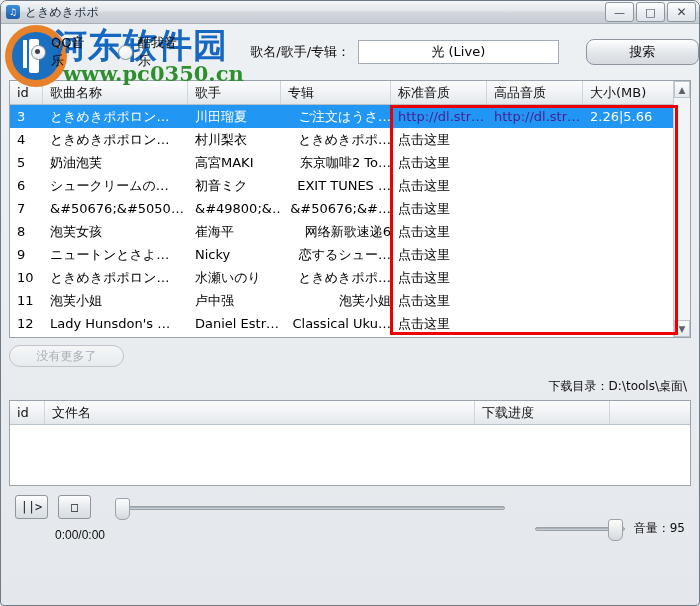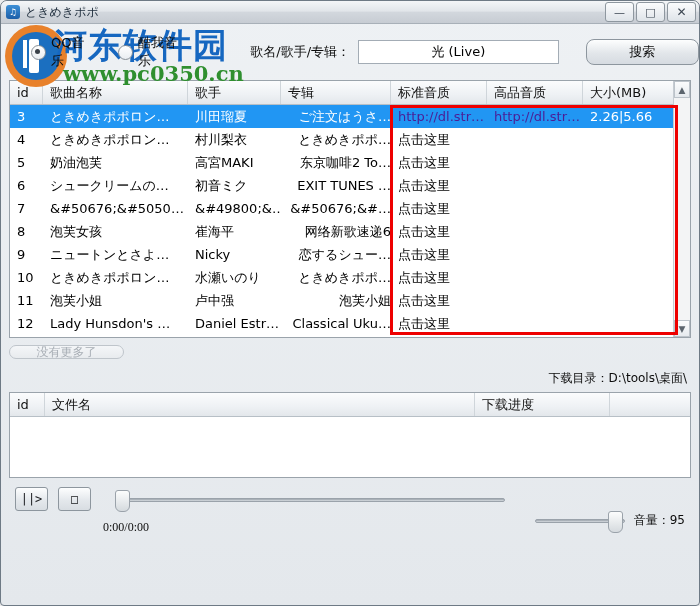--- a/index.html
+++ b/index.html
@@ -152,21 +152,21 @@
   }
   .vs-track{flex:1;background:#f3f4f5;}
   
   .redbox{
     position:absolute;border:3px solid #ee0000;pointer-events:none;
     z-index:20;box-sizing:border-box;
   }
   
   .nomore-row{margin:7px 0 0 8px;}
   .nomore-btn{
-    width:115px;height:14px;box-sizing:border-box;
+    width:115px;height:22px;box-sizing:border-box;
     border:1px solid #bfc5cb;border-radius:11px;
     background:linear-gradient(#f4f6f8,#e8ebee);
     color:#a7adb4;font-size:12px;
     display:flex;align-items:center;justify-content:center;
   }
   .dldir{
     text-align:right;margin:11px 12px 0 0;font-size:12px;color:#0c0c0c;
   }
   
   .dl-wrap{
@@ -221,22 +221,22 @@
     background:linear-gradient(#9aa2aa,#d8dde2);border-radius:2px;
     border:1px solid #9aa2aa;box-sizing:border-box;
   }
   .vol-thumb{
     position:absolute;top:0;width:13px;height:20px;
     background:linear-gradient(#fcfdfd,#d5dade);
     border:1px solid #9aa2aa;border-radius:3px 3px 6px 6px;
   }
   .vol-label{font-size:12px;color:#0c0c0c;white-space:nowrap;}
   .time{
-    margin-left:88px;margin-top:9px;font-size:12px;color:#0c0c0c;
-    font-family:Liberation Serif, serif;
+    margin-left:40px;margin-top:9px;font-size:12px;color:#0c0c0c;
+    font-family:Liberation Sans, sans-serif;
   }
   .bottom-right{
     position:absolute;right:14px;top:24px;display:flex;align-items:center;gap:9px;
   }
 </style>
 </head>
 <body>
 
 <div class="window">
 

